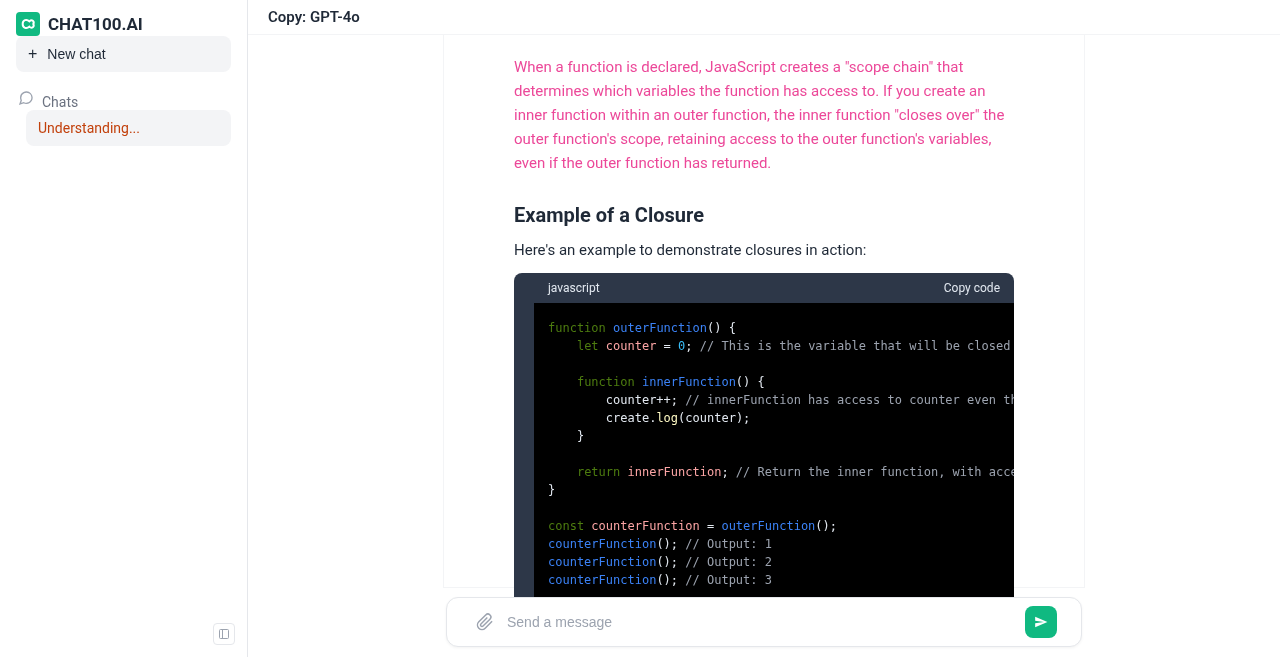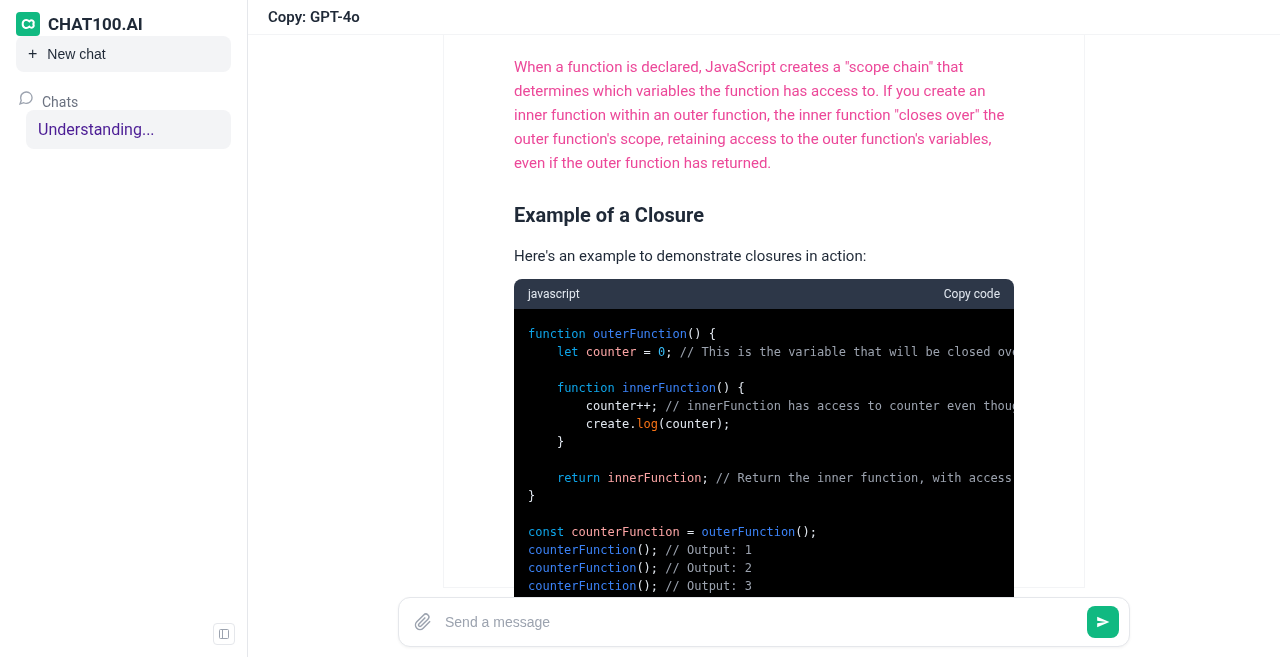--- a/index.html
+++ b/index.html
@@ -64,22 +64,22 @@
       padding-left: 2px;
     }
     .chats-label {
       font-size: 14px;
       color: #6b7280;
     }
     .chat-item {
       background: #f3f4f6;
       border-radius: 8px;
       padding: 10px 12px;
-      font-size: 16px;
-      color: #4c1d95;
+      font-size: 14px;
+      color: #c2410c;
       cursor: pointer;
       margin-left: 10px;
       white-space: nowrap;
       overflow: hidden;
       text-overflow: ellipsis;
     }
     .collapse-toggle {
       position: absolute;
       bottom: 12px;
       right: 12px;
@@ -123,69 +123,70 @@
     .paragraph {
       font-size: 15px;
       line-height: 1.6;
       color: #ec4899;
       margin-bottom: 28px;
     }
     .heading {
       font-size: 20px;
       font-weight: 700;
       color: #1f2937;
-      margin-bottom: 20px;
+      margin-bottom: 14px;
     }
     .para-small {
       font-size: 15px;
       color: #1f2937;
       margin-bottom: 14px;
     }
     .code-block {
       background: #2d3748;
       border-radius: 8px 8px 0 0;
       overflow: hidden;
+      padding-left: 20px;
     }
     .code-header {
       display: flex;
       justify-content: space-between;
       align-items: center;
       padding: 8px 14px;
       font-size: 12px;
       color: #e2e8f0;
     }
     .copy-code { cursor: pointer; }
     .code-body {
       background: #000000;
       padding: 16px 14px;
       font-family: "Consolas", "Monaco", monospace;
       font-size: 12px;
       line-height: 1.5;
       color: #e2e8f0;
       overflow-x: hidden;
       white-space: pre;
     }
-    .kw { color: #0ea5e9; }
+    .kw { color: #4d7c0f; }
     .fn { color: #3b82f6; }
     .var { color: #fca5a5; }
     .num { color: #38bdf8; }
     .cmt { color: #9ca3af; }
-    .prop { color: #f97316; }
+    .prop { color: #fef9c3; }
     .input-bar {
       position: absolute;
       bottom: 10px;
       left: 50%;
       transform: translateX(-50%);
-      width: 732px;
+      width: 636px;
       background: #ffffff;
       border: 1px solid #e5e7eb;
       border-radius: 12px;
       display: flex;
       align-items: center;
-      padding: 8px 10px;
+      padding: 8px 24px;
       box-shadow: 0 1px 3px rgba(0,0,0,0.05);
     }
     .attach-btn {
       width: 28px;
       height: 28px;
       display: flex;
       align-items: center;
       justify-content: center;
       cursor: pointer;
       color: #9ca3af;

